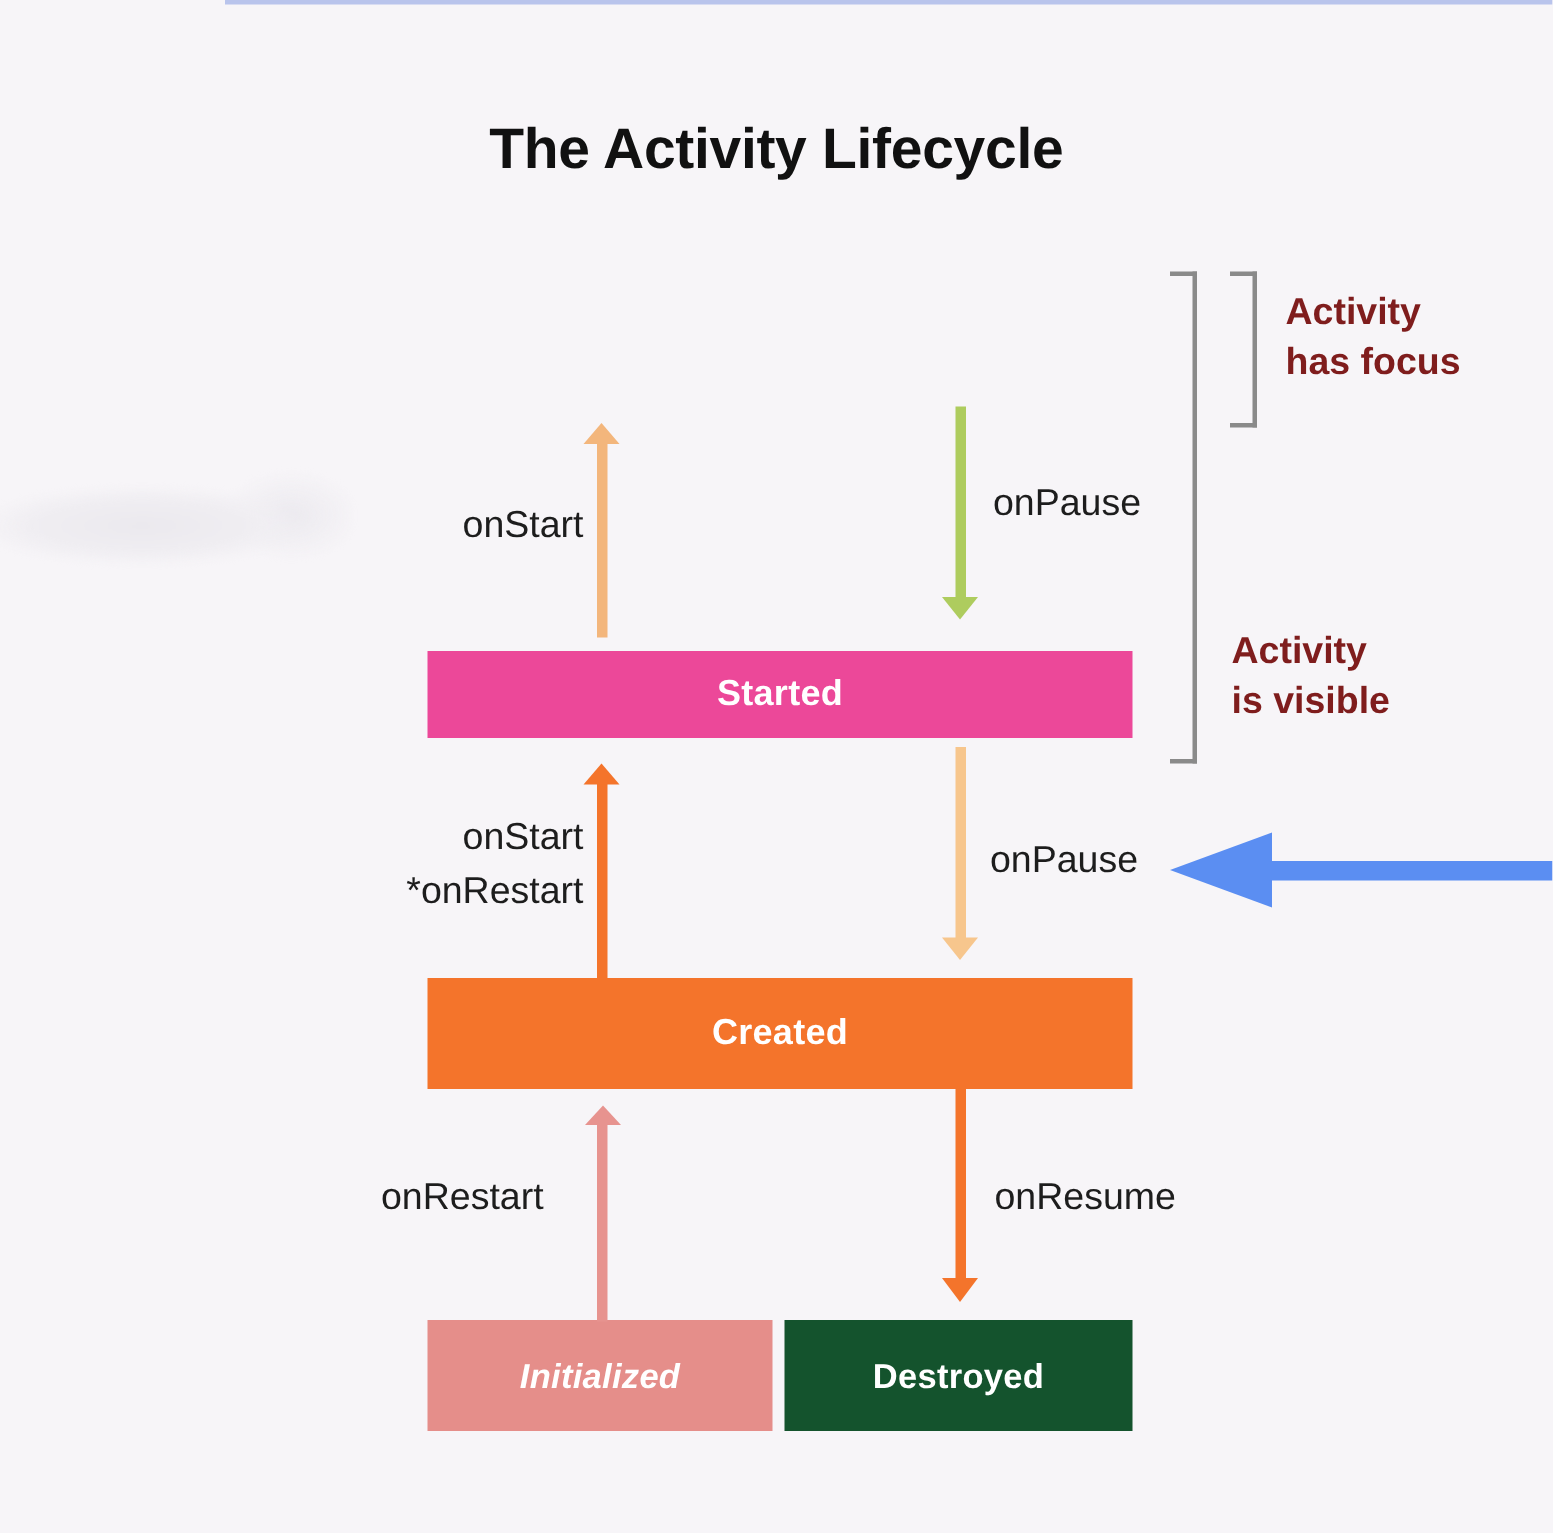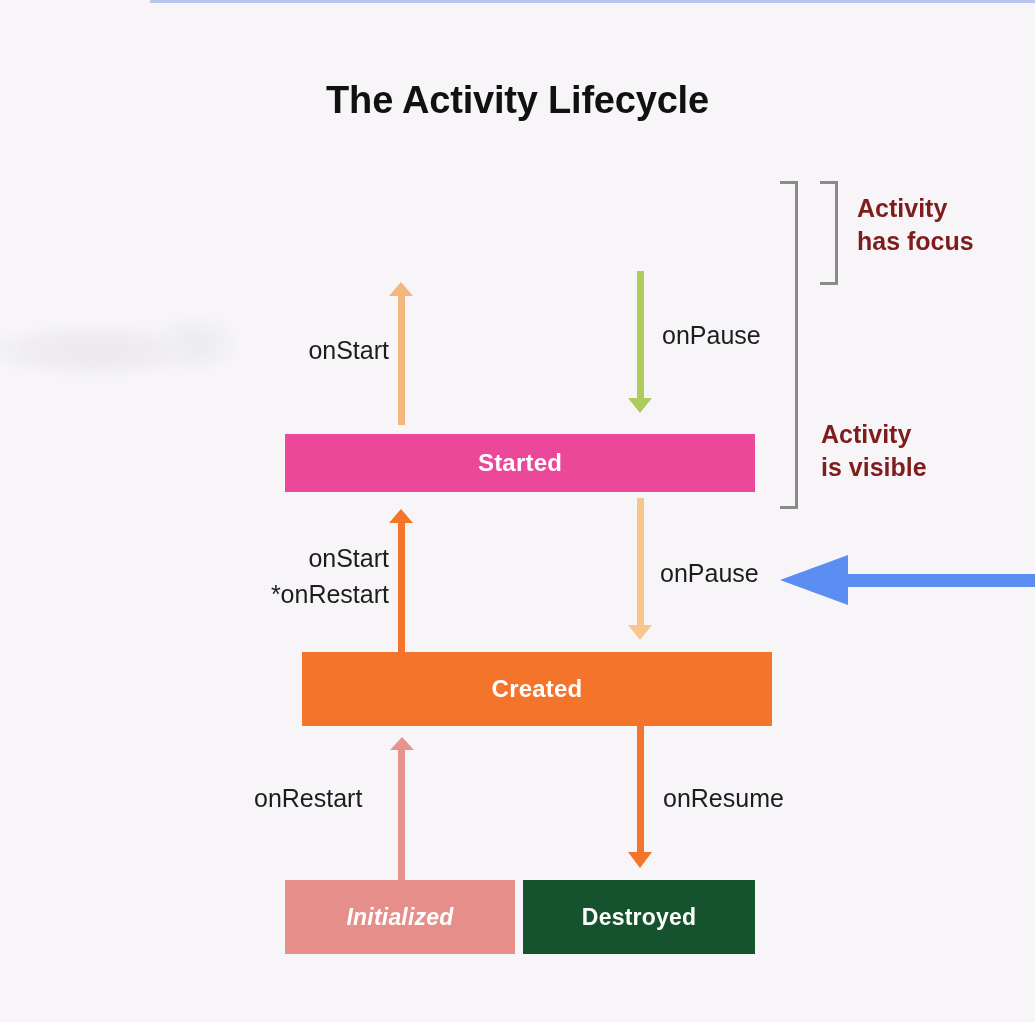--- a/index.html
+++ b/index.html
@@ -75,21 +75,20 @@
     left: 285px; top: 197px; width: 470px; height: 74px;
     background: #b2cc5c;
   }
   .box-started {
     left: 285px; top: 434px; width: 470px; height: 58px;
     background: #ec4899;
   }
   .box-created {
     left: 285px; top: 652px; width: 470px; height: 74px;
     background: #f4742b;
-    margin-left: 17px;
   }
   .box-initialized {
     left: 285px; top: 880px; width: 230px; height: 74px;
     background: #e58e8a;
     font-size: 23px;
     font-style: italic;
   }
   .box-destroyed {
     left: 523px; top: 880px; width: 232px; height: 74px;
     background: #14532d;

